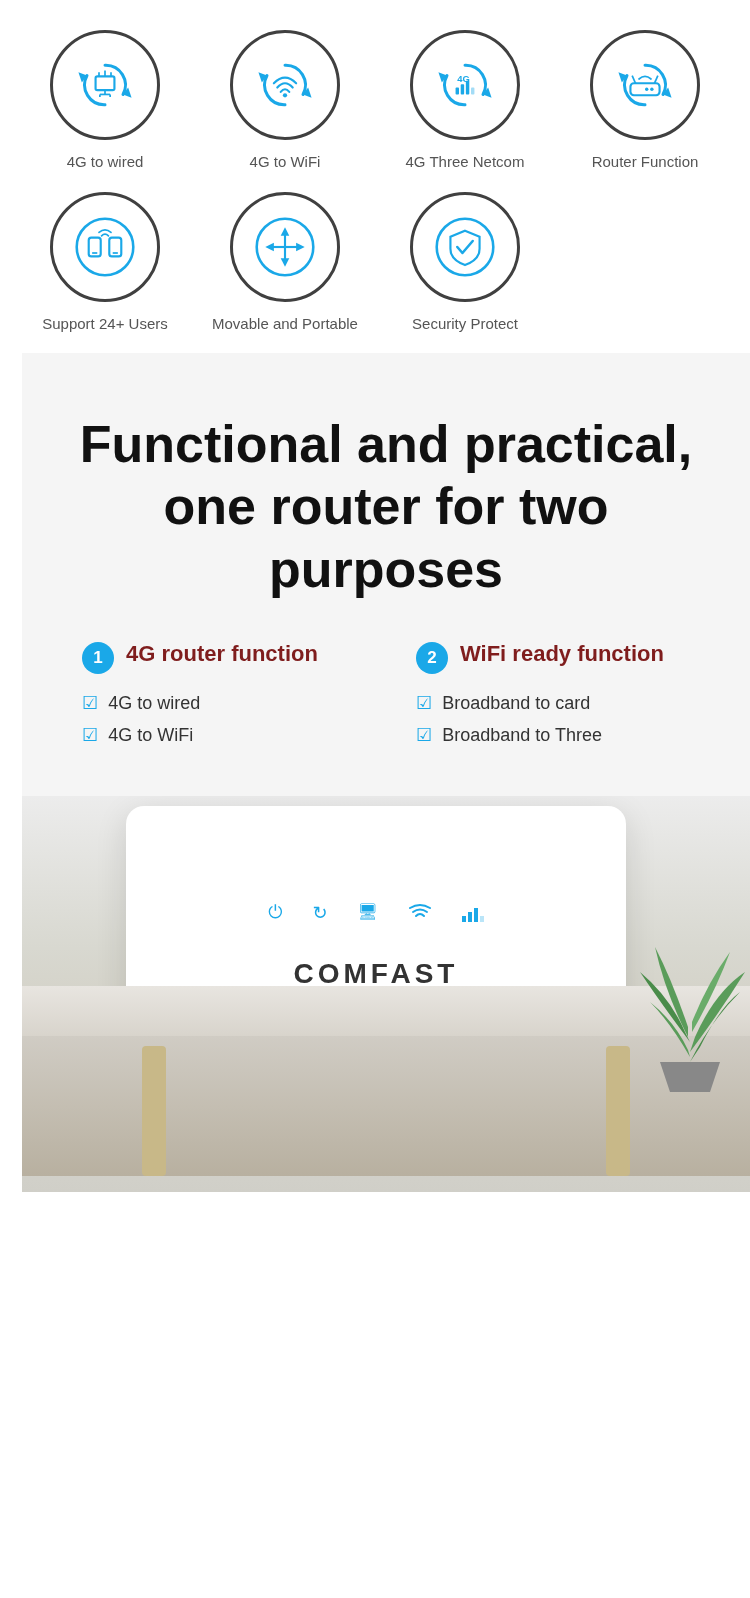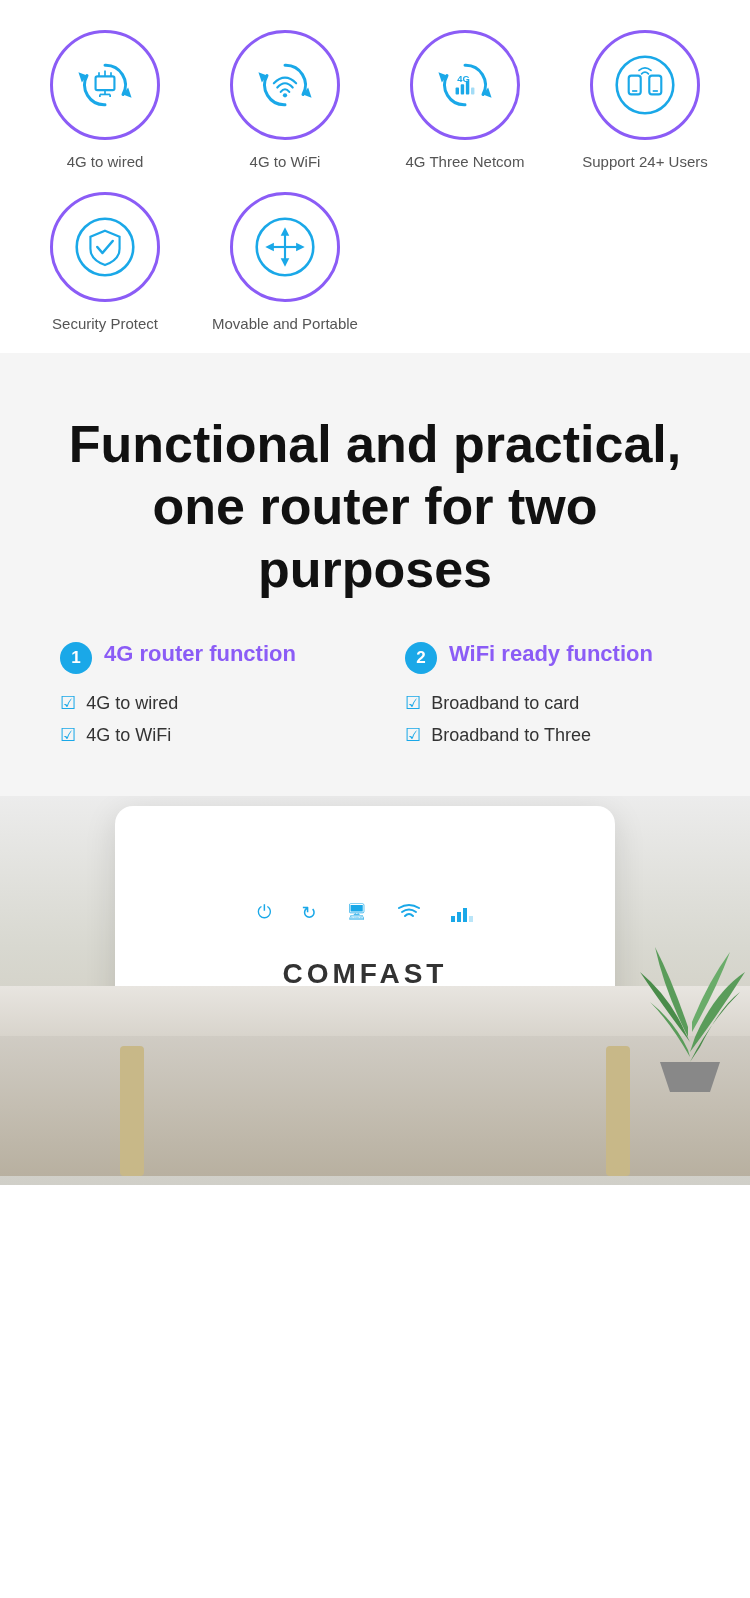--- a/index.html
+++ b/index.html
@@ -23,21 +23,21 @@
     .feature-item {
       display: flex;
       flex-direction: column;
       align-items: center;
       text-align: center;
     }
     .icon-circle {
       width: 110px;
       height: 110px;
       border-radius: 50%;
-      border: 3px solid #8b5cf6;
+      border: 3px solid #404040;
       display: flex;
       align-items: center;
       justify-content: center;
       margin-bottom: 12px;
       position: relative;
     }
     .icon-circle svg {
       width: 60px;
       height: 60px;
     }
@@ -87,21 +87,21 @@
       font-size: 17px;
       display: flex;
       align-items: center;
       justify-content: center;
       flex-shrink: 0;
       margin-top: 2px;
     }
     .function-col-title-text {
       font-size: 22px;
       font-weight: 800;
-      color: #8b5cf6;
+      color: #7f1d1d;
       line-height: 1.3;
     }
     .check-item {
       display: flex;
       align-items: center;
       gap: 10px;
       margin-bottom: 10px;
       font-size: 18px;
       color: #333;
     }
@@ -134,21 +134,22 @@
       font-size: 28px;
       font-weight: 700;
       color: #333;
       letter-spacing: 4px;
     }
 
     
     .bg-section {
       background: linear-gradient(180deg, #f5f5f5 0%, #e8e8e0 60%, #d0cfc8 100%);
       position: relative;
-      padding-bottom: 9px;
+      padding-bottom: 16px;
+      margin-left: 22px;
     }
 
     .bottom-image-area {
       position: relative;
       background: linear-gradient(180deg, #ececec 0%, #d8d8d0 40%, #c8c0b0 100%);
       height: 380px;
       overflow: hidden;
     }
 
     .router-wrapper {
@@ -221,65 +222,84 @@
           <text x="26" y="32" font-size="11" font-weight="bold" fill="#1aa8e8" font-family="Arial">4G</text>
           <rect x="24" y="38" width="4" height="8" rx="1" fill="#1aa8e8"></rect>
           <rect x="30" y="34" width="4" height="12" rx="1" fill="#1aa8e8"></rect>
           <rect x="36" y="30" width="4" height="16" rx="1" fill="#1aa8e8"></rect>
           <rect x="42" y="38" width="4" height="8" rx="1" fill="#1aa8e8" opacity="0.4"></rect>
         </svg>
       </div>
       <span class="feature-label">4G Three Netcom</span>
     </div>
 
+    <div class="feature-item">
+      <div class="icon-circle">
+        <svg viewBox="0 0 70 70" fill="none" xmlns="http://www.w3.org/2000/svg">
+          <path d="M35 12 A23 23 0 0 1 56 46" stroke="#1aa8e8" stroke-width="3.5" fill="none" stroke-linecap="round"></path>
+          <polygon points="56,46 62,38 66,50" fill="#1aa8e8"></polygon>
+          <path d="M35 58 A23 23 0 0 1 14 24" stroke="#1aa8e8" stroke-width="3.5" fill="none" stroke-linecap="round"></path>
+          <polygon points="14,24 8,32 4,20" fill="#1aa8e8"></polygon>
+
+          <rect x="18" y="33" width="34" height="14" rx="4" stroke="#1aa8e8" stroke-width="2.5" fill="none"></rect>
+          <circle cx="43" cy="40" r="2" fill="#1aa8e8"></circle>
+          <circle cx="37" cy="40" r="2" fill="#1aa8e8"></circle>
+          <line x1="24" y1="33" x2="20" y2="24" stroke="#1aa8e8" stroke-width="2"></line>
+          <line x1="46" y1="33" x2="50" y2="24" stroke="#1aa8e8" stroke-width="2"></line>
+
+          <path d="M28 28 Q35 22 42 28" stroke="#1aa8e8" stroke-width="2" fill="none" stroke-linecap="round"></path>
+        </svg>
+      </div>
+      <span class="feature-label">Router Function</span>
+    </div>
 
     <div class="feature-item">
       <div class="icon-circle">
         <svg viewBox="0 0 70 70" fill="none" xmlns="http://www.w3.org/2000/svg">
           <circle cx="35" cy="35" r="33" stroke="#1aa8e8" stroke-width="3" fill="none"></circle>
 
           <rect x="16" y="24" width="14" height="22" rx="3" stroke="#1aa8e8" stroke-width="2.5" fill="none"></rect>
           <line x1="20" y1="42" x2="26" y2="42" stroke="#1aa8e8" stroke-width="2"></line>
           <rect x="40" y="24" width="14" height="22" rx="3" stroke="#1aa8e8" stroke-width="2.5" fill="none"></rect>
           <line x1="44" y1="42" x2="50" y2="42" stroke="#1aa8e8" stroke-width="2"></line>
 
           <path d="M28 18 Q35 12 42 18" stroke="#1aa8e8" stroke-width="2" fill="none" stroke-linecap="round"></path>
           <path d="M31 22 Q35 18 39 22" stroke="#1aa8e8" stroke-width="2" fill="none" stroke-linecap="round"></path>
         </svg>
       </div>
       <span class="feature-label">Support 24+ Users</span>
     </div>
 
-
-    <div class="feature-item">
-      <div class="icon-circle">
-        <svg viewBox="0 0 70 70" fill="none" xmlns="http://www.w3.org/2000/svg">
-          <circle cx="35" cy="35" r="33" stroke="#1aa8e8" stroke-width="3" fill="none"></circle>
-
-          <path d="M35 16 L52 23 L52 37 Q52 50 35 56 Q18 50 18 37 L18 23 Z" stroke="#1aa8e8" stroke-width="2.5" fill="none"></path>
-          <polyline points="26,35 32,42 44,28" stroke="#1aa8e8" stroke-width="3" fill="none" stroke-linecap="round" stroke-linejoin="round"></polyline>
-        </svg>
-      </div>
-      <span class="feature-label">Security Protect</span>
-    </div>
 
     <div class="feature-item">
       <div class="icon-circle">
         <svg viewBox="0 0 70 70" fill="none" xmlns="http://www.w3.org/2000/svg">
           <circle cx="35" cy="35" r="33" stroke="#1aa8e8" stroke-width="3" fill="none"></circle>
 
           <line x1="35" y1="18" x2="35" y2="52" stroke="#1aa8e8" stroke-width="2.5"></line>
           <line x1="18" y1="35" x2="52" y2="35" stroke="#1aa8e8" stroke-width="2.5"></line>
           <polygon points="35,12 30,22 40,22" fill="#1aa8e8"></polygon>
           <polygon points="35,58 30,48 40,48" fill="#1aa8e8"></polygon>
           <polygon points="12,35 22,30 22,40" fill="#1aa8e8"></polygon>
           <polygon points="58,35 48,30 48,40" fill="#1aa8e8"></polygon>
         </svg>
       </div>
       <span class="feature-label">Movable and Portable</span>
+    </div>
+
+    <div class="feature-item">
+      <div class="icon-circle">
+        <svg viewBox="0 0 70 70" fill="none" xmlns="http://www.w3.org/2000/svg">
+          <circle cx="35" cy="35" r="33" stroke="#1aa8e8" stroke-width="3" fill="none"></circle>
+
+          <path d="M35 16 L52 23 L52 37 Q52 50 35 56 Q18 50 18 37 L18 23 Z" stroke="#1aa8e8" stroke-width="2.5" fill="none"></path>
+          <polyline points="26,35 32,42 44,28" stroke="#1aa8e8" stroke-width="3" fill="none" stroke-linecap="round" stroke-linejoin="round"></polyline>
+        </svg>
+      </div>
+      <span class="feature-label">Security Protect</span>
     </div>
 
   </div>
 </div>
 
 <div class="bg-section">
   <div class="functional-section">
     <h2 class="functional-title">Functional and practical, one router for two purposes</h2>
 
     <div class="function-columns">

